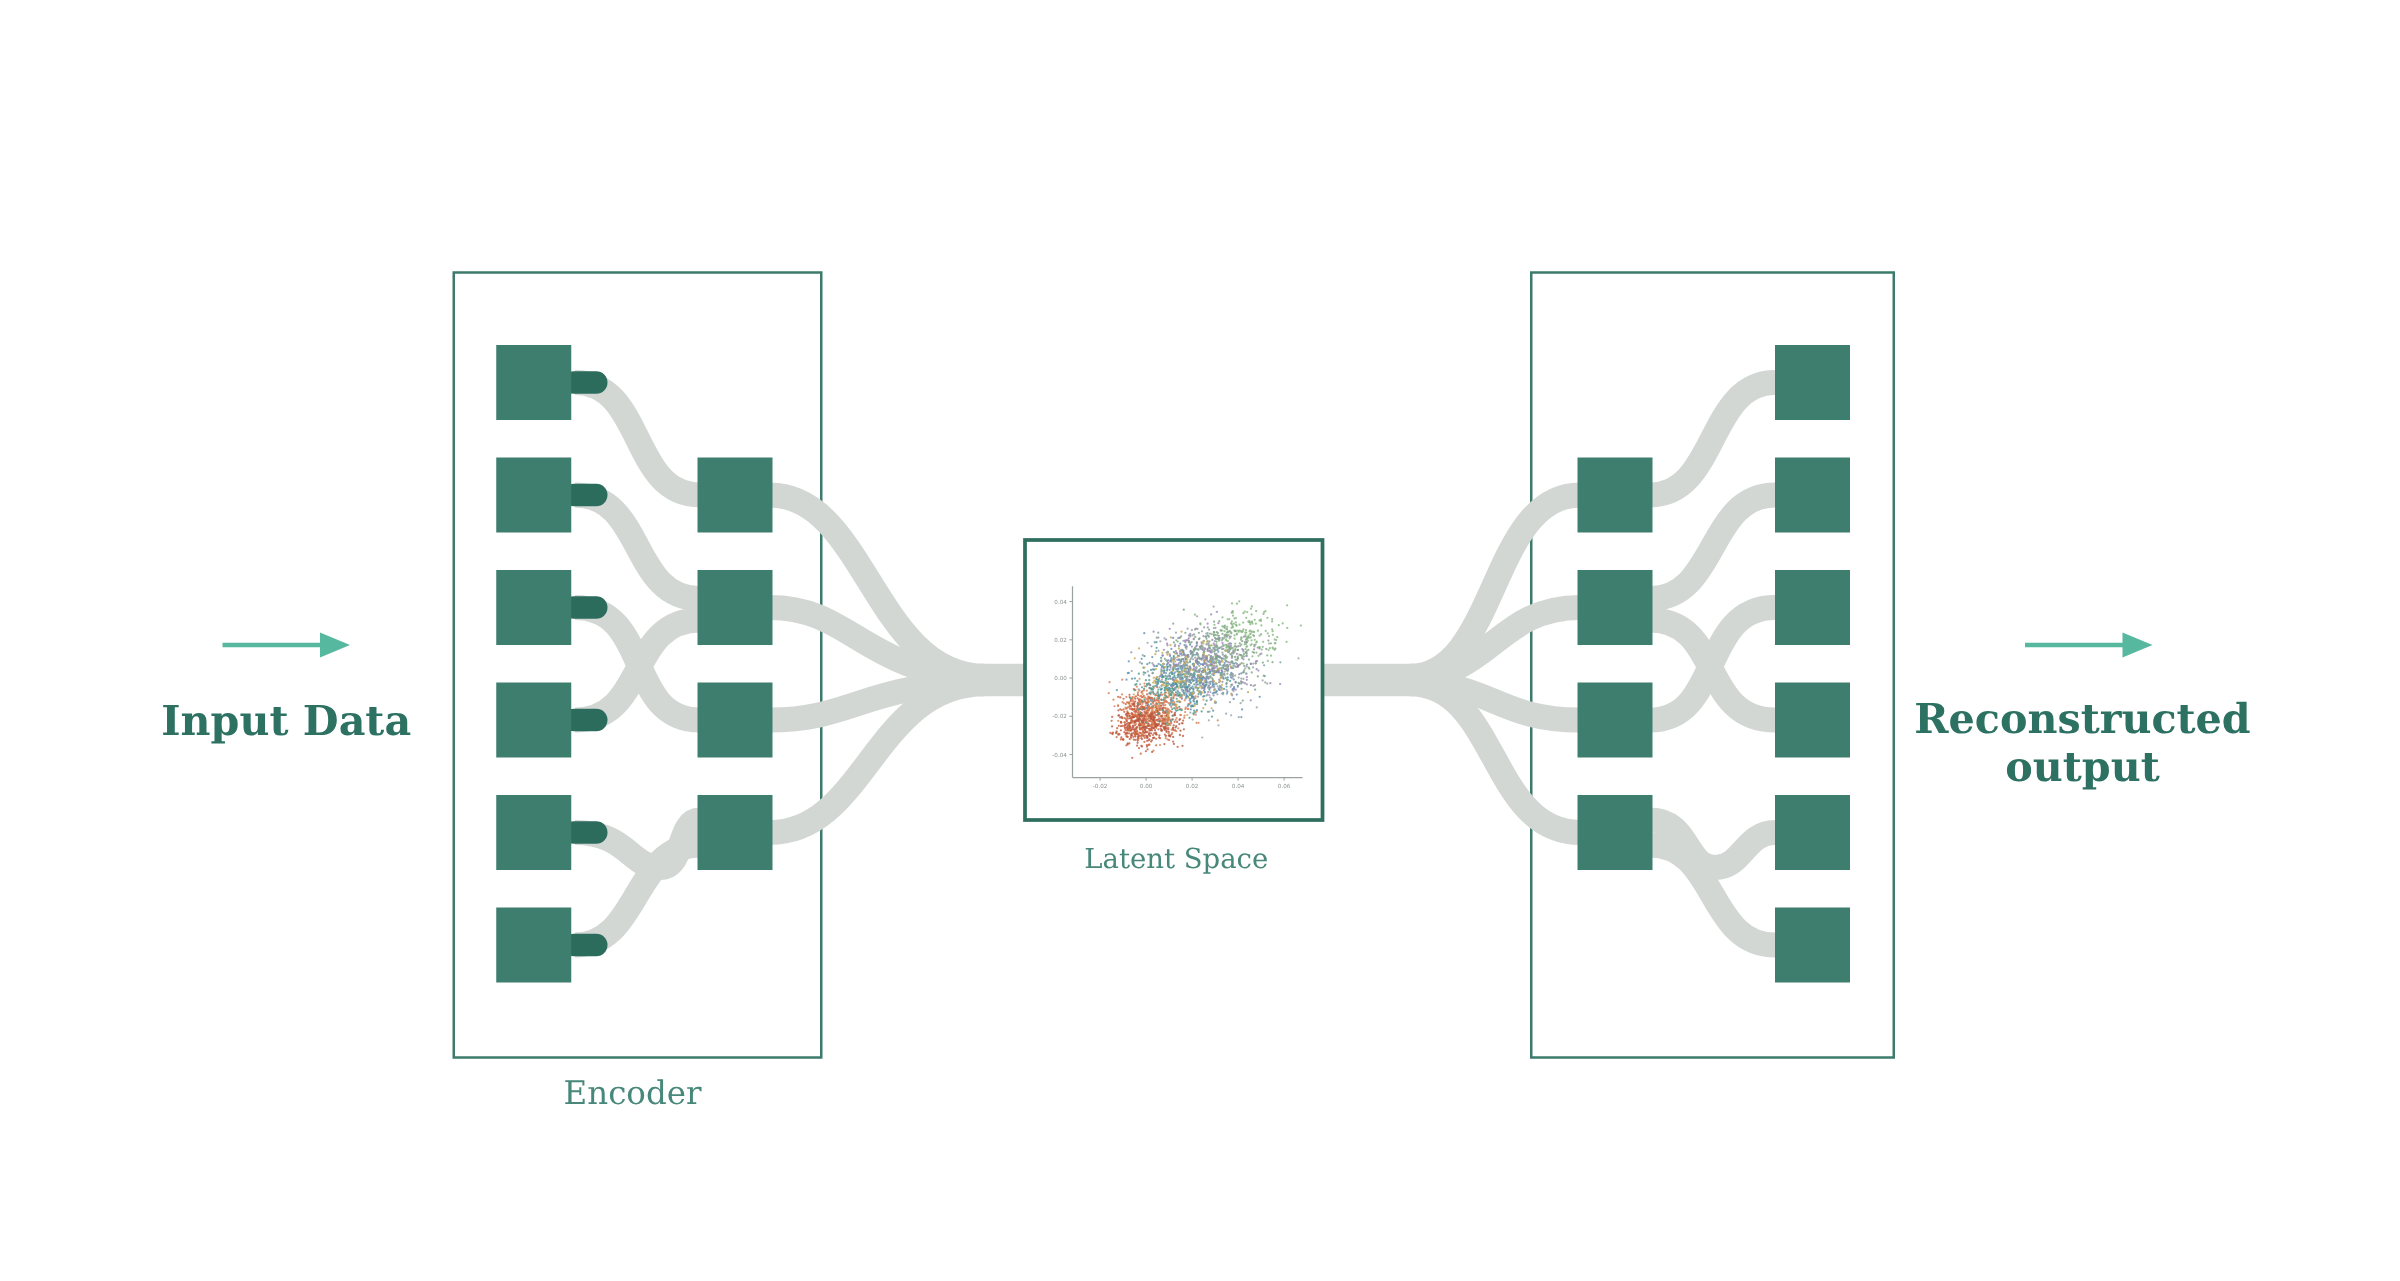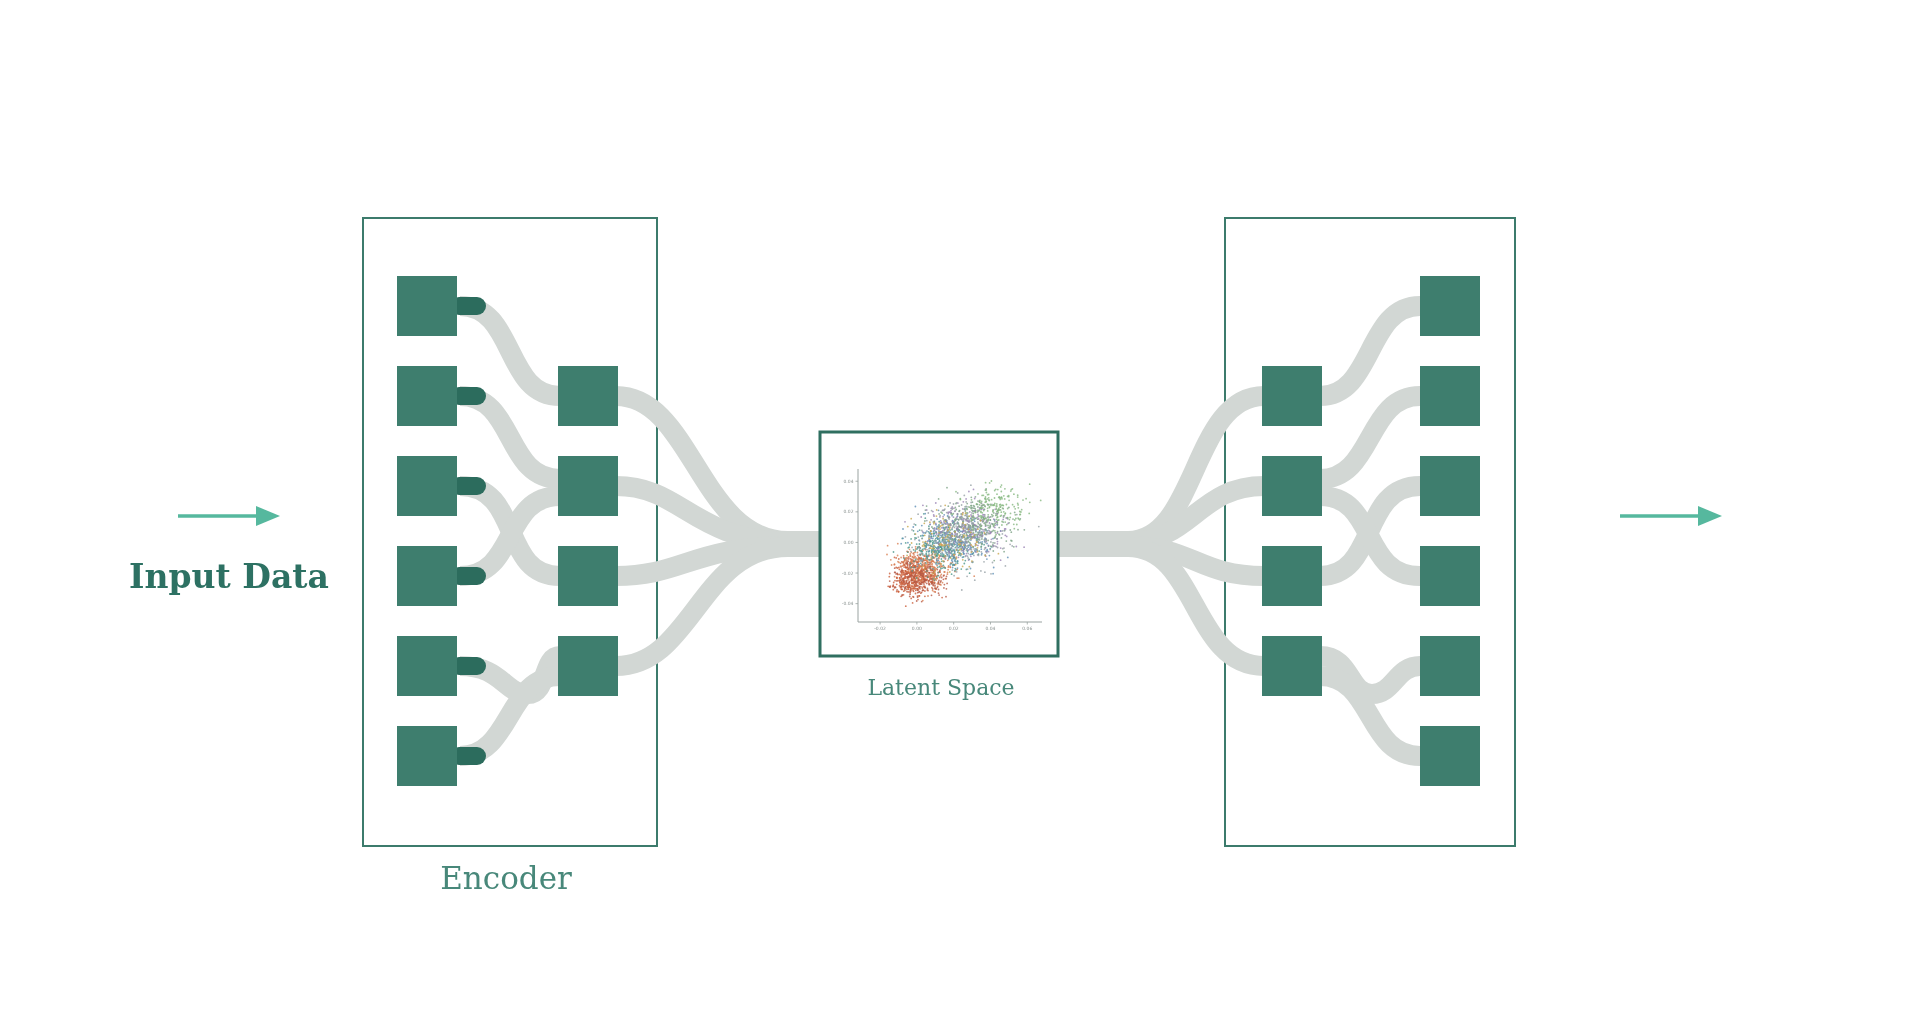--- a/index.html
+++ b/index.html
@@ -29,21 +29,21 @@
   .trunk{fill:none;stroke:var(--c-path);stroke-width:26;}
   .sq{fill:var(--c-square);}
   .nub{fill:var(--c-nub);}
   .arrow-line{stroke:var(--c-arrow);stroke-width:3.5;}
   .arrow-head{fill:var(--c-arrow);}
   .axis{stroke:var(--c-axis);stroke-width:1;}
   .tick{stroke:var(--c-axis);stroke-width:0.8;}
   .tick-text{fill:#8A9290;font-size:4.5px;font-family:"DejaVu Sans","Liberation Sans",sans-serif;}
   .lbl{position:absolute;text-align:center;color:var(--c-label);}
   .lbl-bold{font-weight:bold;color:var(--c-bold);font-size:33px;line-height:1.18;}
-  .lbl-box{font-size:31px;}
+  .lbl-box{font-size:26px;}
   .lbl-latent{font-size:22px;text-align:center;}
 </style>
 </head>
 <body>
 
 <div class="stage">
 
   <svg width="1920" height="1025" viewBox="0 0 1920 1025">
 
     <defs>
@@ -2849,18 +2849,19 @@
       <polygon class="arrow-head" points="256,462 280,472 256,482"></polygon>
     </g>
     <g>
       <line class="arrow-line" x1="1620" y1="472" x2="1700" y2="472"></line>
       <polygon class="arrow-head" points="1698,462 1722,472 1698,482"></polygon>
     </g>
   </svg>
 
   <div class="lbl lbl-bold" style="left:109px;top:514px;width:240px;">Input Data</div>
 
+  <div class="lbl lbl-bold" style="left:1531px;top:512px;width:270px;">Reconstructed output</div>
 
   <div class="lbl lbl-box" style="left:396px;top:816px;width:220px;">Encoder</div>
 
 
   <div class="lbl lbl-latent" style="left:831px;top:631px;width:220px;">Latent Space</div>
 </div>
 
 </body></html>

